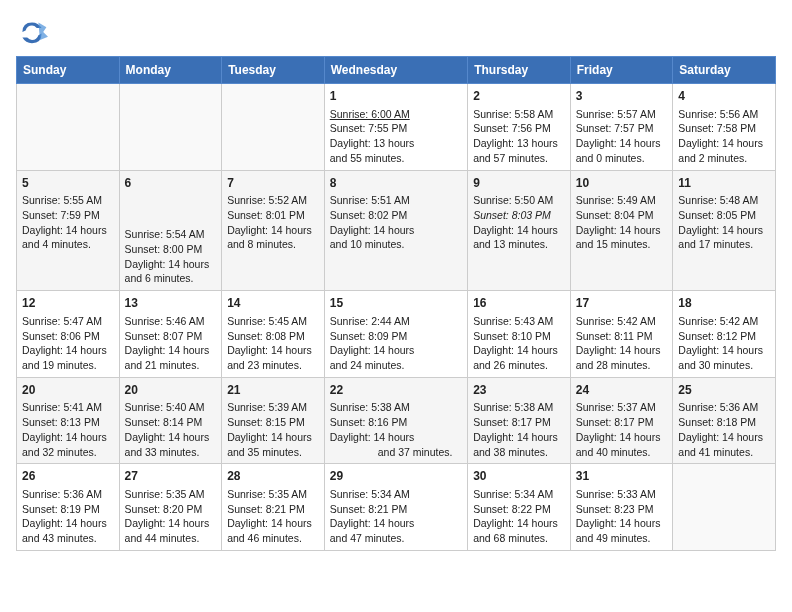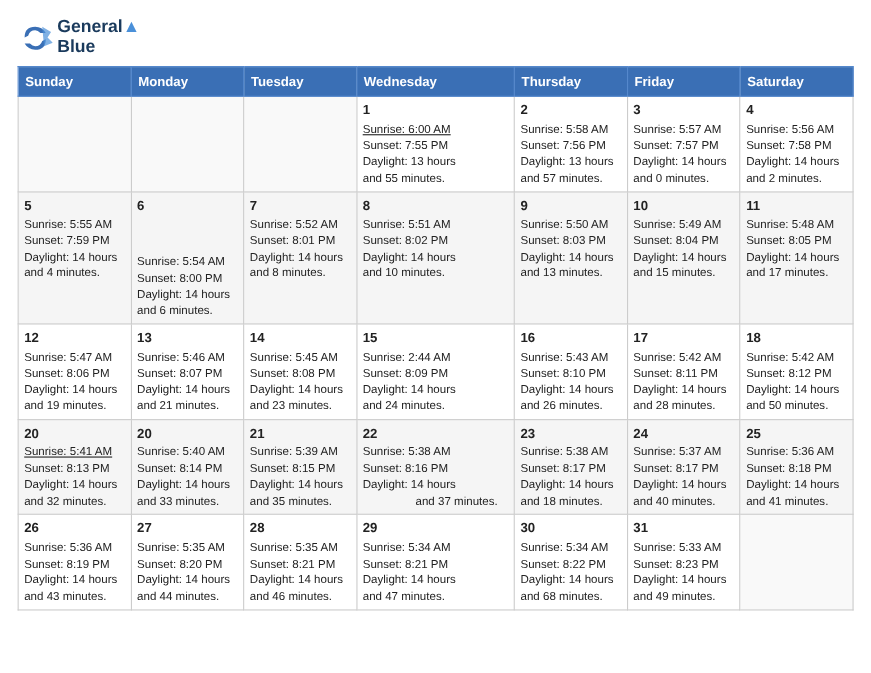--- a/index.html
+++ b/index.html
@@ -77,24 +77,20 @@
 </head>
 <body>
 
 <div class="header">
   <div class="logo">
     <svg class="logo-icon" viewBox="0 0 40 40" xmlns="http://www.w3.org/2000/svg">
       <path d="M8 20 Q8 8 20 8 Q28 8 32 15 L26 15 Q23 12 20 12 Q14 12 12 18 Z" fill="#3a6fb5"></path>
       <path d="M32 22 Q32 34 20 34 Q12 34 8 27 L14 27 Q17 30 20 30 Q26 30 28 24 Z" fill="#3a6fb5"></path>
       <path d="M28 8 L38 14 L34 20 L40 26 L30 30 L28 8Z" fill="#4a90d9" opacity="0.7"></path>
     </svg>
-    <div>
-      <div style="font-size:16px;font-weight:bold;color:#1a3a5c;">General<span style="color:#4a90d9;">▲</span></div>
-      <div style="font-size:16px;font-weight:bold;color:#1a3a5c;">Blue</div>
-    </div>
   </div>
   <div class="title-block">
     <div class="main-title"></div>
     <div class="subtitle"></div>
   </div>
 </div>
 
 <table>
   <thead>
     <tr id="header-row">
@@ -166,21 +162,21 @@
         <td>
           <span class="day-num">8</span>
           <span style="display: block;">Sunrise: 5:51 AM</span>
           <span style="display: block;">Sunset: 8:02 PM</span>
           <span style="display: block;">Daylight: 14 hours</span>
           <span style="display: block;">and 10 minutes.</span>
         </td>
         <td>
           <span class="day-num">9</span>
           <span style="display: block;">Sunrise: 5:50 AM</span>
-          <span style="display: block;">Sunset: 8:03 PM</span>
+          <span style="display: block; font-style: italic;">Sunset: 8:03 PM</span>
           <span style="display: block;">Daylight: 14 hours</span>
           <span style="display: block;">and 13 minutes.</span>
         </td>
         <td>
           <span class="day-num">10</span>
           <span style="display: block;">Sunrise: 5:49 AM</span>
           <span style="display: block;">Sunset: 8:04 PM</span>
           <span style="display: block;">Daylight: 14 hours</span>
           <span style="display: block;">and 15 minutes.</span>
         </td>
@@ -233,27 +229,27 @@
           <span style="display: block;">Sunrise: 5:42 AM</span>
           <span style="display: block;">Sunset: 8:11 PM</span>
           <span style="display: block;">Daylight: 14 hours</span>
           <span style="display: block;">and 28 minutes.</span>
         </td>
         <td>
           <span class="day-num">18</span>
           <span style="display: block;">Sunrise: 5:42 AM</span>
           <span style="display: block;">Sunset: 8:12 PM</span>
           <span style="display: block;">Daylight: 14 hours</span>
-          <span style="display: block;">and 50 minutes.</span>
+          <span style="display: block;">and 30 minutes.</span>
         </td>
       </tr>
       <tr>
         <td>
           <span class="day-num">20</span>
-          <span style="display: block; text-decoration: underline;">Sunrise: 5:41 AM</span>
+          <span style="display: block;">Sunrise: 5:41 AM</span>
           <span style="display: block;">Sunset: 8:13 PM</span>
           <span style="display: block;">Daylight: 14 hours</span>
           <span style="display: block;">and 32 minutes.</span>
         </td>
         <td>
           <span class="day-num">20</span>
           <span style="display: block;">Sunrise: 5:40 AM</span>
           <span style="display: block;">Sunset: 8:14 PM</span>
           <span style="display: block;">Daylight: 14 hours</span>
           <span style="display: block;">and 33 minutes.</span>
@@ -270,21 +266,21 @@
           <span style="display: block;">Sunrise: 5:38 AM</span>
           <span style="display: block;">Sunset: 8:16 PM</span>
           <span style="display: block;">Daylight: 14 hours</span>
           <span style="display: block; margin-left: 48px;">and 37 minutes.</span>
         </td>
         <td>
           <span class="day-num">23</span>
           <span style="display: block;">Sunrise: 5:38 AM</span>
           <span style="display: block;">Sunset: 8:17 PM</span>
           <span style="display: block;">Daylight: 14 hours</span>
-          <span style="display: block;">and 18 minutes.</span>
+          <span style="display: block;">and 38 minutes.</span>
         </td>
         <td>
           <span class="day-num">24</span>
           <span style="display: block;">Sunrise: 5:37 AM</span>
           <span style="display: block;">Sunset: 8:17 PM</span>
           <span style="display: block;">Daylight: 14 hours</span>
           <span style="display: block;">and 40 minutes.</span>
         </td>
         <td>
           <span class="day-num">25</span>

